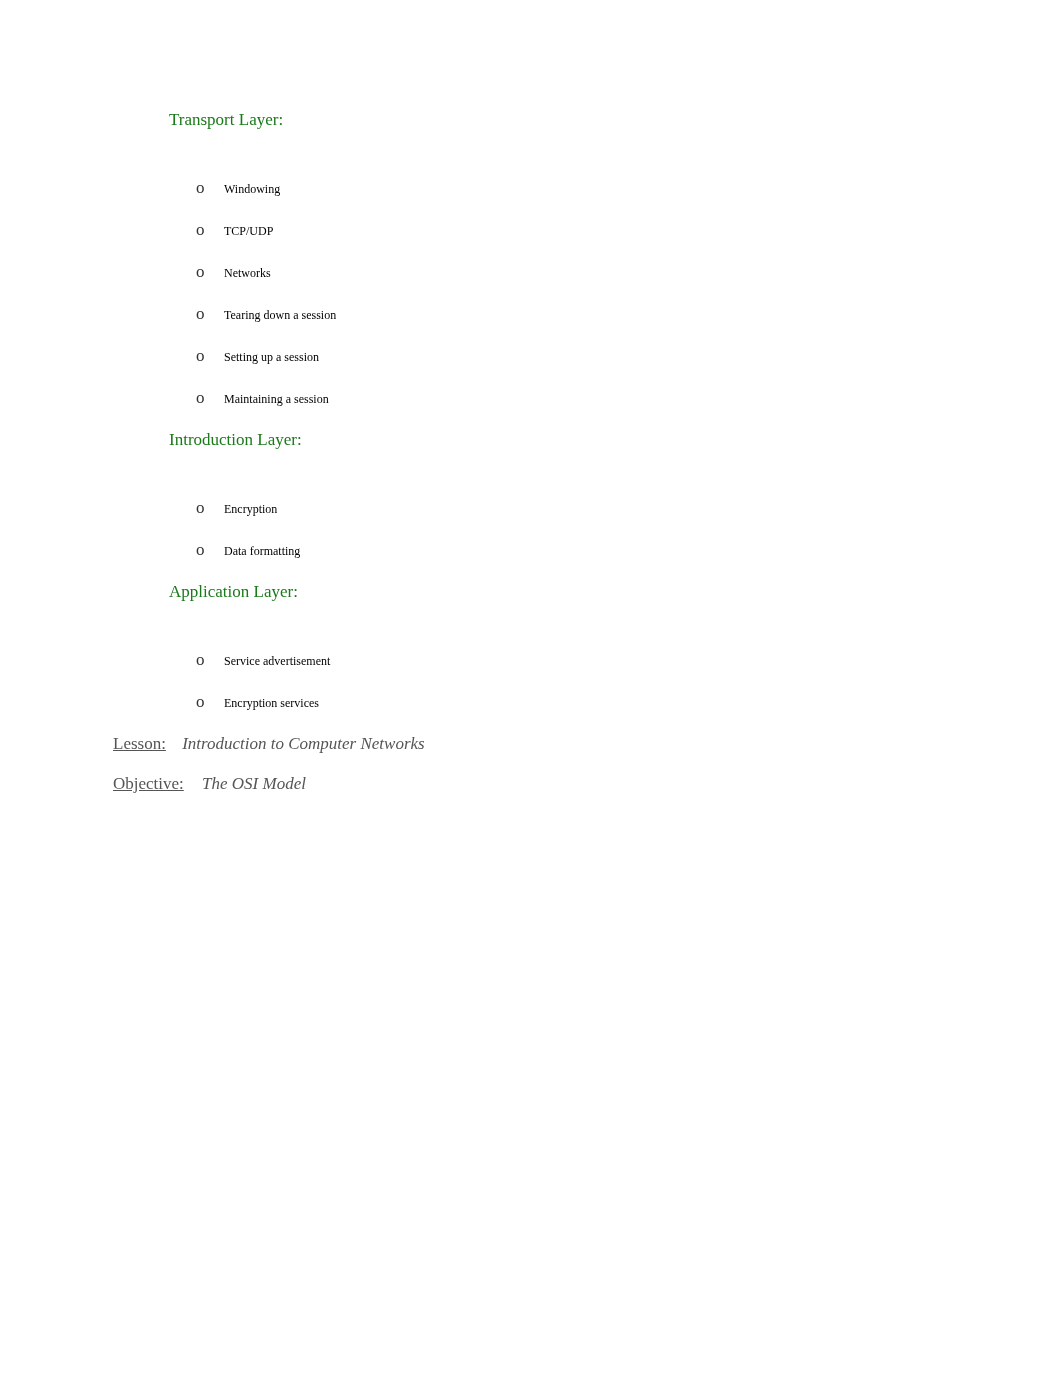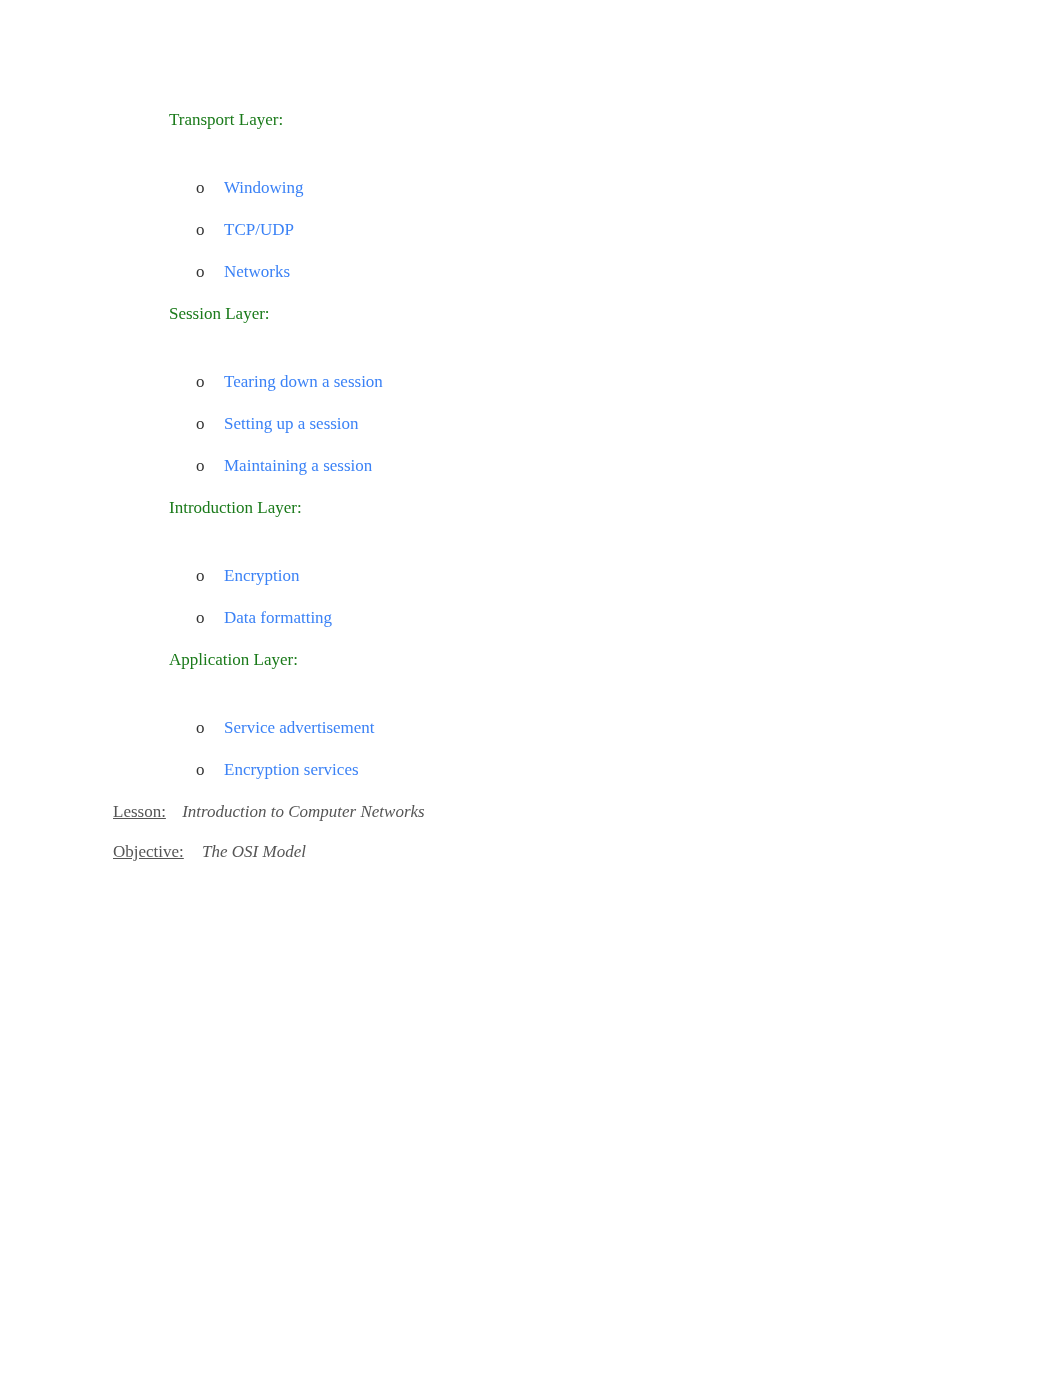--- a/index.html
+++ b/index.html
@@ -43,22 +43,22 @@
       margin-bottom: 22px;
     }
     .sub-bullet {
       color: #333333;
       font-size: 17px;
       width: 28px;
       margin-left: 83px;
       flex-shrink: 0;
     }
     .sub-text {
-      color: #3b82f6;
-      font-size: 17px;
+      color: #000000;
+      font-size: 12px;
     }
     .footer-line {
       color: #555555;
       font-size: 17px;
       margin-top: 20px;
       margin-bottom: 12px;
     }
     .footer-label {
       display: inline-block;
       text-decoration: underline;
@@ -88,24 +88,20 @@
       <span class="sub-text">TCP/UDP</span>
     </div>
     <div class="sub-item">
       <span class="sub-bullet">o</span>
       <span class="sub-text">Networks</span>
     </div>
   </div>
 </div>
 
 <div class="section">
-  <div class="layer-header">
-    <span class="outer-bullet"></span>
-    <span class="layer-title">Session Layer:</span>
-  </div>
   <div class="sub-list">
     <div class="sub-item">
       <span class="sub-bullet">o</span>
       <span class="sub-text">Tearing down a session</span>
     </div>
     <div class="sub-item">
       <span class="sub-bullet">o</span>
       <span class="sub-text">Setting up a session</span>
     </div>
     <div class="sub-item">

